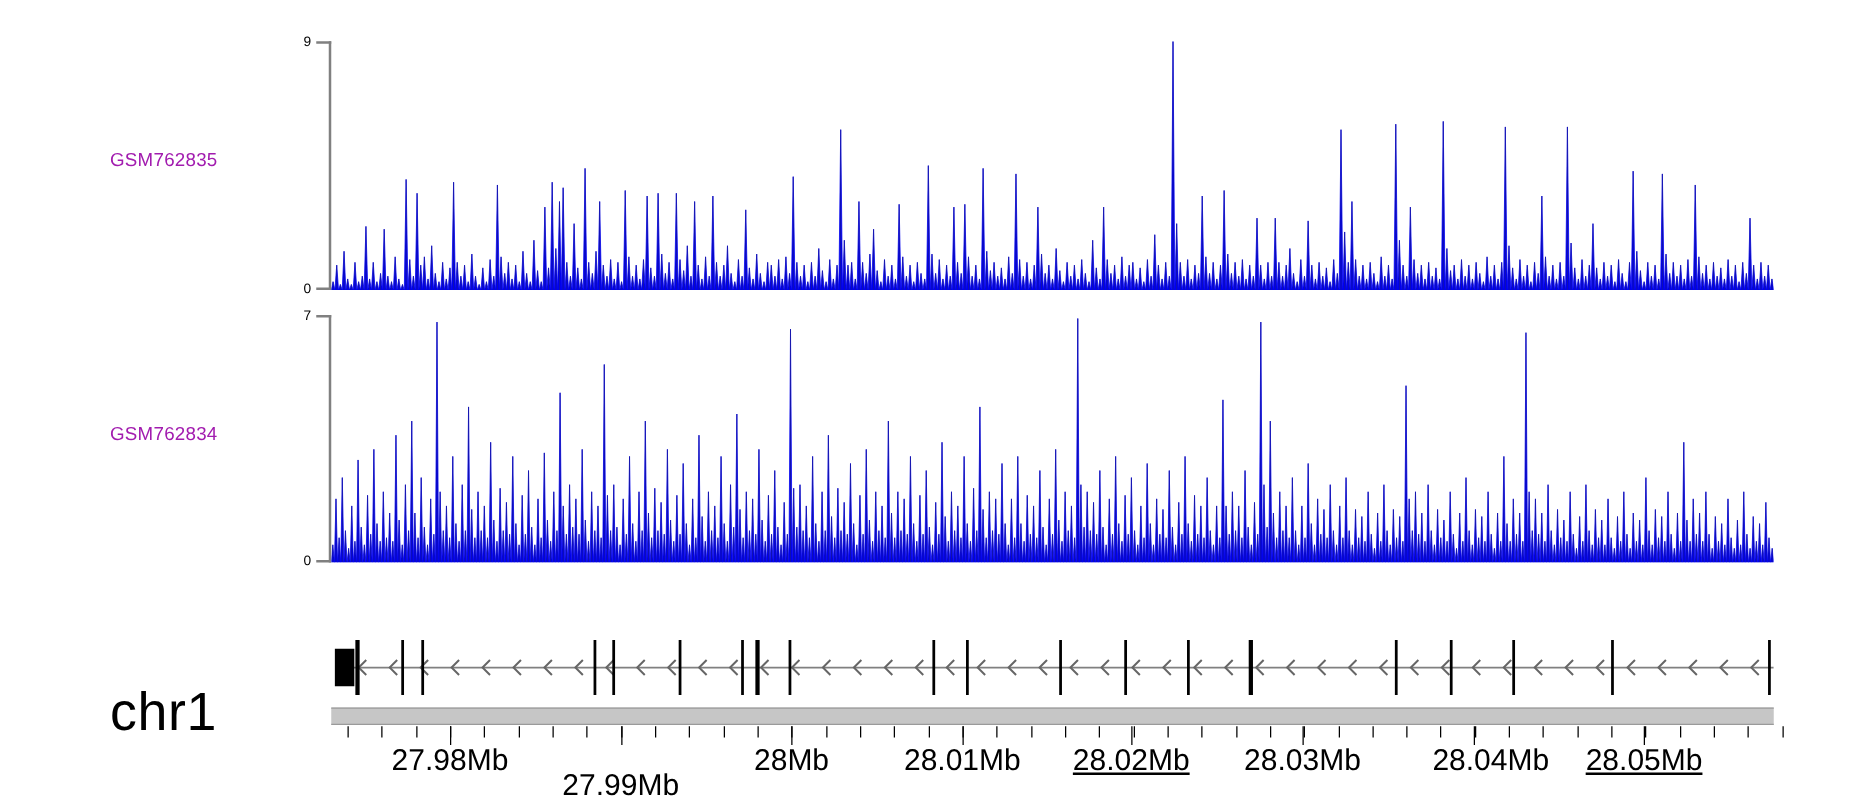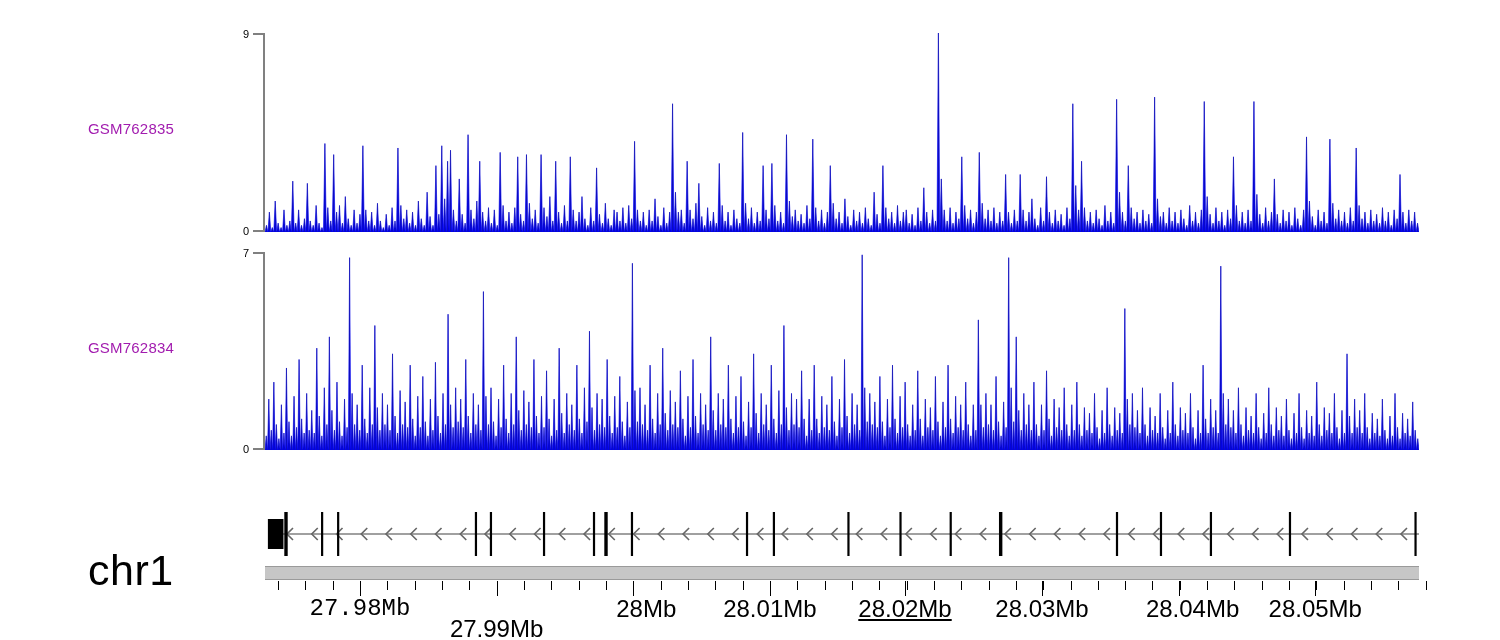--- a/index.html
+++ b/index.html
@@ -317,30 +317,30 @@
       <div class="axis-tick minor" style="left: 81.642%;"></div>
       <div class="axis-tick minor" style="left: 84.01%;"></div>
       <div class="axis-tick minor" style="left: 86.378%;"></div>
       <div class="axis-tick minor" style="left: 88.746%;"></div>
       <div class="axis-tick minor" style="left: 91.114%;"></div>
       <div class="axis-tick minor" style="left: 93.482%;"></div>
       <div class="axis-tick minor" style="left: 95.85%;"></div>
       <div class="axis-tick minor" style="left: 98.218%;"></div>
       <div class="axis-tick minor" style="left: 100.586%;"></div>
       <div class="axis-tick major" style="left: 8.23%;"></div>
-      <div class="axis-tick-label" style="left: 8.23%; font-family: Liberation Mono, monospace;">27.98Mb</div>
+      <div class="axis-tick-label" style="left: 8.23%;">27.98Mb</div>
       <div class="axis-tick major" style="left: 20.07%;"></div>
       <div class="axis-tick-label" style="left: 20.07%; margin-top: 20px;">27.99Mb</div>
       <div class="axis-tick major" style="left: 31.91%;"></div>
-      <div class="axis-tick-label" style="left: 31.91%; margin-left: 13px;">28Mb</div>
+      <div class="axis-tick-label" style="left: 31.91%;">28Mb</div>
       <div class="axis-tick major" style="left: 43.75%;"></div>
       <div class="axis-tick-label" style="left: 43.75%;">28.01Mb</div>
       <div class="axis-tick major" style="left: 55.46%;"></div>
       <div class="axis-tick-label" style="left: 55.46%; text-decoration: underline;">28.02Mb</div>
       <div class="axis-tick major" style="left: 67.33%;"></div>
       <div class="axis-tick-label" style="left: 67.33%;">28.03Mb</div>
       <div class="axis-tick major" style="left: 79.17%;"></div>
       <div class="axis-tick-label" style="left: 79.17%; margin-left: 14px;">28.04Mb</div>
       <div class="axis-tick major" style="left: 91.01%;"></div>
-      <div class="axis-tick-label" style="left: 91.01%;">28.05Mb</div>
+      <div class="axis-tick-label" style="left: 91.01%; text-decoration: underline;">28.05Mb</div>
     </div>
 
 </div>
 
 </body></html>

